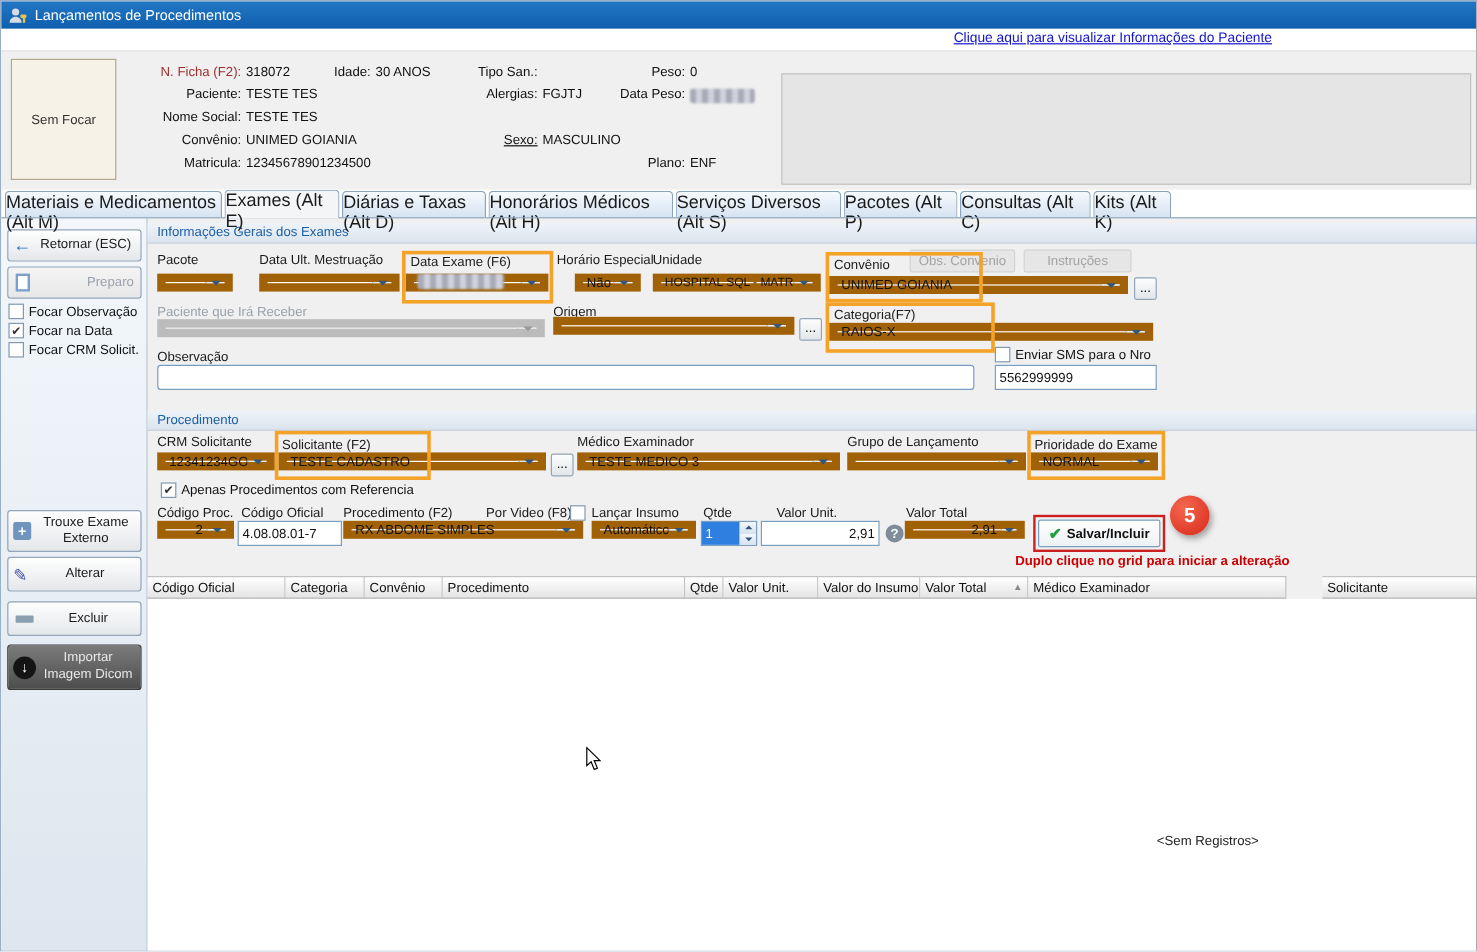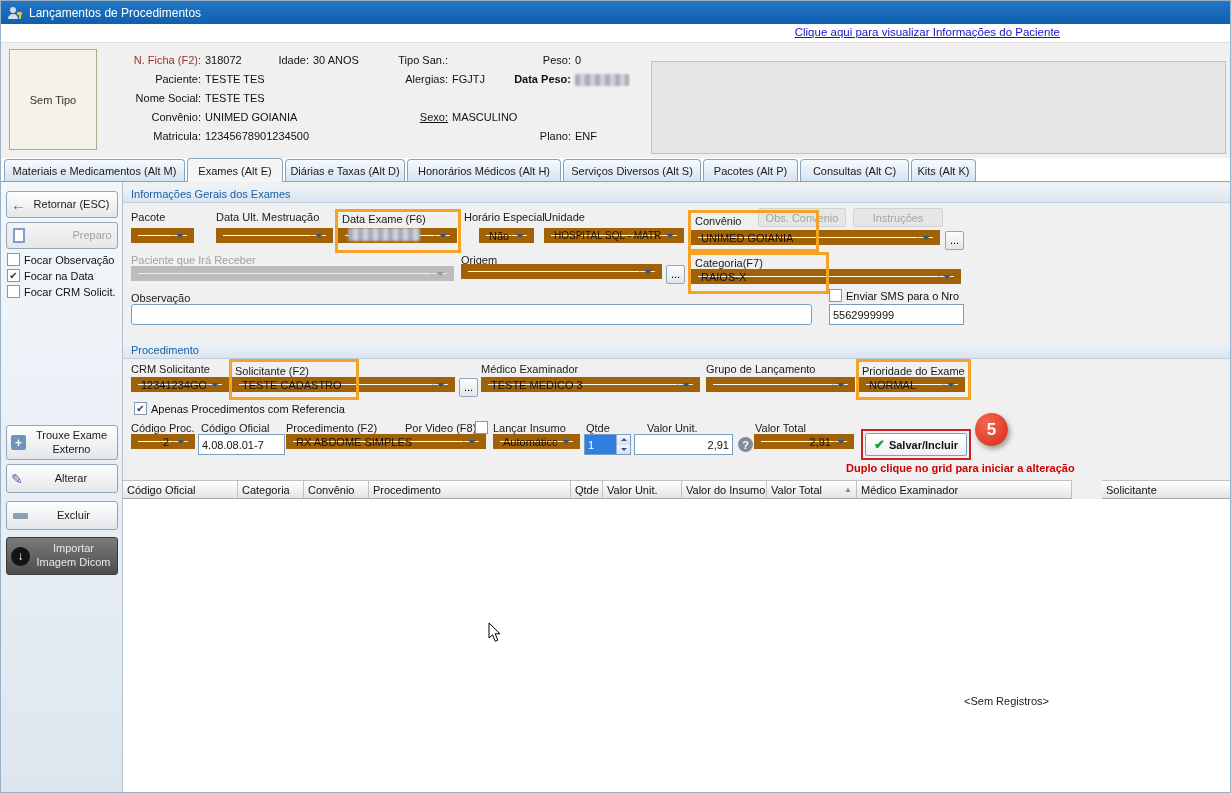--- a/index.html
+++ b/index.html
@@ -23,21 +23,21 @@
     display:flex; align-items:center; justify-content:center; font-size:11px; color:#333; }
   .pair { position:absolute; display:flex; font-size:11px; white-space:nowrap; color:#111; }
   .plbl { display:inline-block; text-align:right; }
   .pval { margin-left:4px; }
   .redlbl { color:#9c2f2f; }
   .greybox { position:absolute; left:650px; top:18px; width:575px; height:93px; background:#e5e5e5; border:1px solid #c2c2c2; }
   .redact { background:repeating-linear-gradient(90deg,#a9abb9 0 5px,#cfd2dc 5px 10px); filter:blur(1px); border-radius:2px; display:inline-block; }
 
   
   .tab { position:absolute; top:158px; height:22px; background:linear-gradient(#f6fafd,#d5e3f1); border:1px solid #8aa4bc;
-    border-bottom:none; border-radius:4px 4px 0 0; font-size:11px; display:flex; align-items:center; justify-content:center;
+    border-bottom:none; border-radius:4px 4px 0 0; font-size:15px; display:flex; align-items:flex-start; justify-content:center;
     color:#1a1a1a; cursor:pointer; z-index:1; }
   .tab.active { top:157px; height:24px; background:#f3f5f7; z-index:3; }
   .tabline { position:absolute; left:0; top:180px; width:1231px; height:1px; background:#8aa4bc; z-index:2; }
 
   
   .content-bg { position:absolute; left:122px; top:181px; width:1109px; height:612px; background:#f0f0f0; }
   .sidebar { position:absolute; left:0; top:181px; width:122px; height:612px;
     background:linear-gradient(180deg,#f3f7fb,#dde6ef); border-right:1px solid #b4c2d0; }
   .sbtn { position:absolute; left:5px; width:112px; background:linear-gradient(#fefefe,#e4e7ea); border:1px solid #93a5b8;
     border-radius:3px; font-size:11px; color:#1a1a1a; display:flex; align-items:center; padding:2px 4px; cursor:pointer; }
@@ -122,21 +122,21 @@
     <span>Lançamentos de Procedimentos</span>
   </div>
 
   <div class="linkbar">
     <a class="plink">Clique aqui para visualizar Informações do Paciente</a>
   </div>
   <span class="clipped">Ol</span>
 
   <div class="patient">
     <div class="photo">
-      <span>Sem Tipo</span>
+      <span>Sem Focar</span>
     </div>
 
     <div class="pair" style="left:100px;top:11px;">
       <span class="plbl redlbl" style="width:100px;">N. Ficha (F2):</span>
       <span class="pval">318072</span>
     </div>
     <div class="pair" style="left:100px;top:30px;">
       <span class="plbl" style="width:100px;">Paciente:</span>
       <span class="pval">TESTE TES</span>
     </div>
@@ -169,21 +169,21 @@
     <div class="pair" style="left:377px;top:68px;">
       <span class="plbl" style="width:70px;text-decoration:underline;">Sexo:</span>
       <span class="pval">MASCULINO</span>
     </div>
 
     <div class="pair" style="left:490px;top:11px;">
       <span class="plbl" style="width:80px;">Peso:</span>
       <span class="pval">0</span>
     </div>
     <div class="pair" style="left:490px;top:30px;">
-      <span class="plbl" style="width:80px;font-weight:bold;">Data Peso:</span>
+      <span class="plbl" style="width:80px;">Data Peso:</span>
       <span class="pval redact" style="width:54px;height:12px;margin-top:1px;"></span>
     </div>
     <div class="pair" style="left:490px;top:87px;">
       <span class="plbl" style="width:80px;">Plano:</span>
       <span class="pval">ENF</span>
     </div>
 
     <div class="greybox"></div>
   </div>
 

